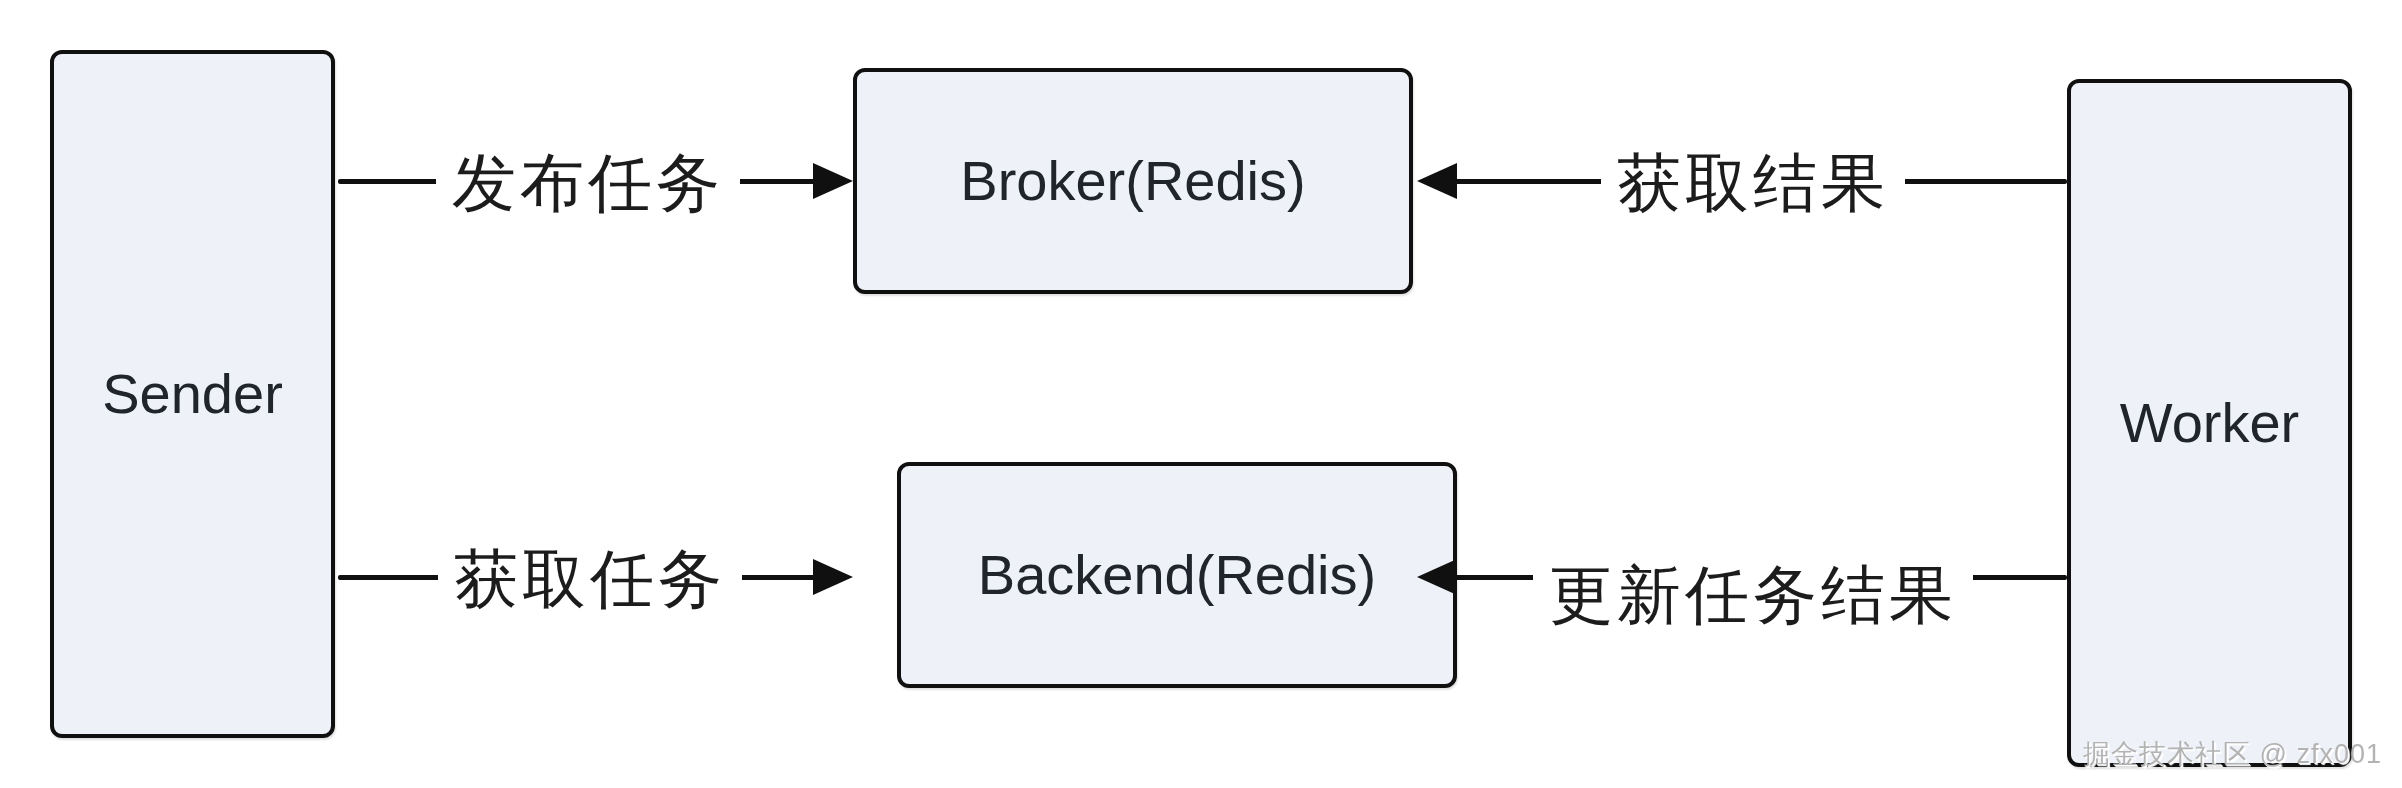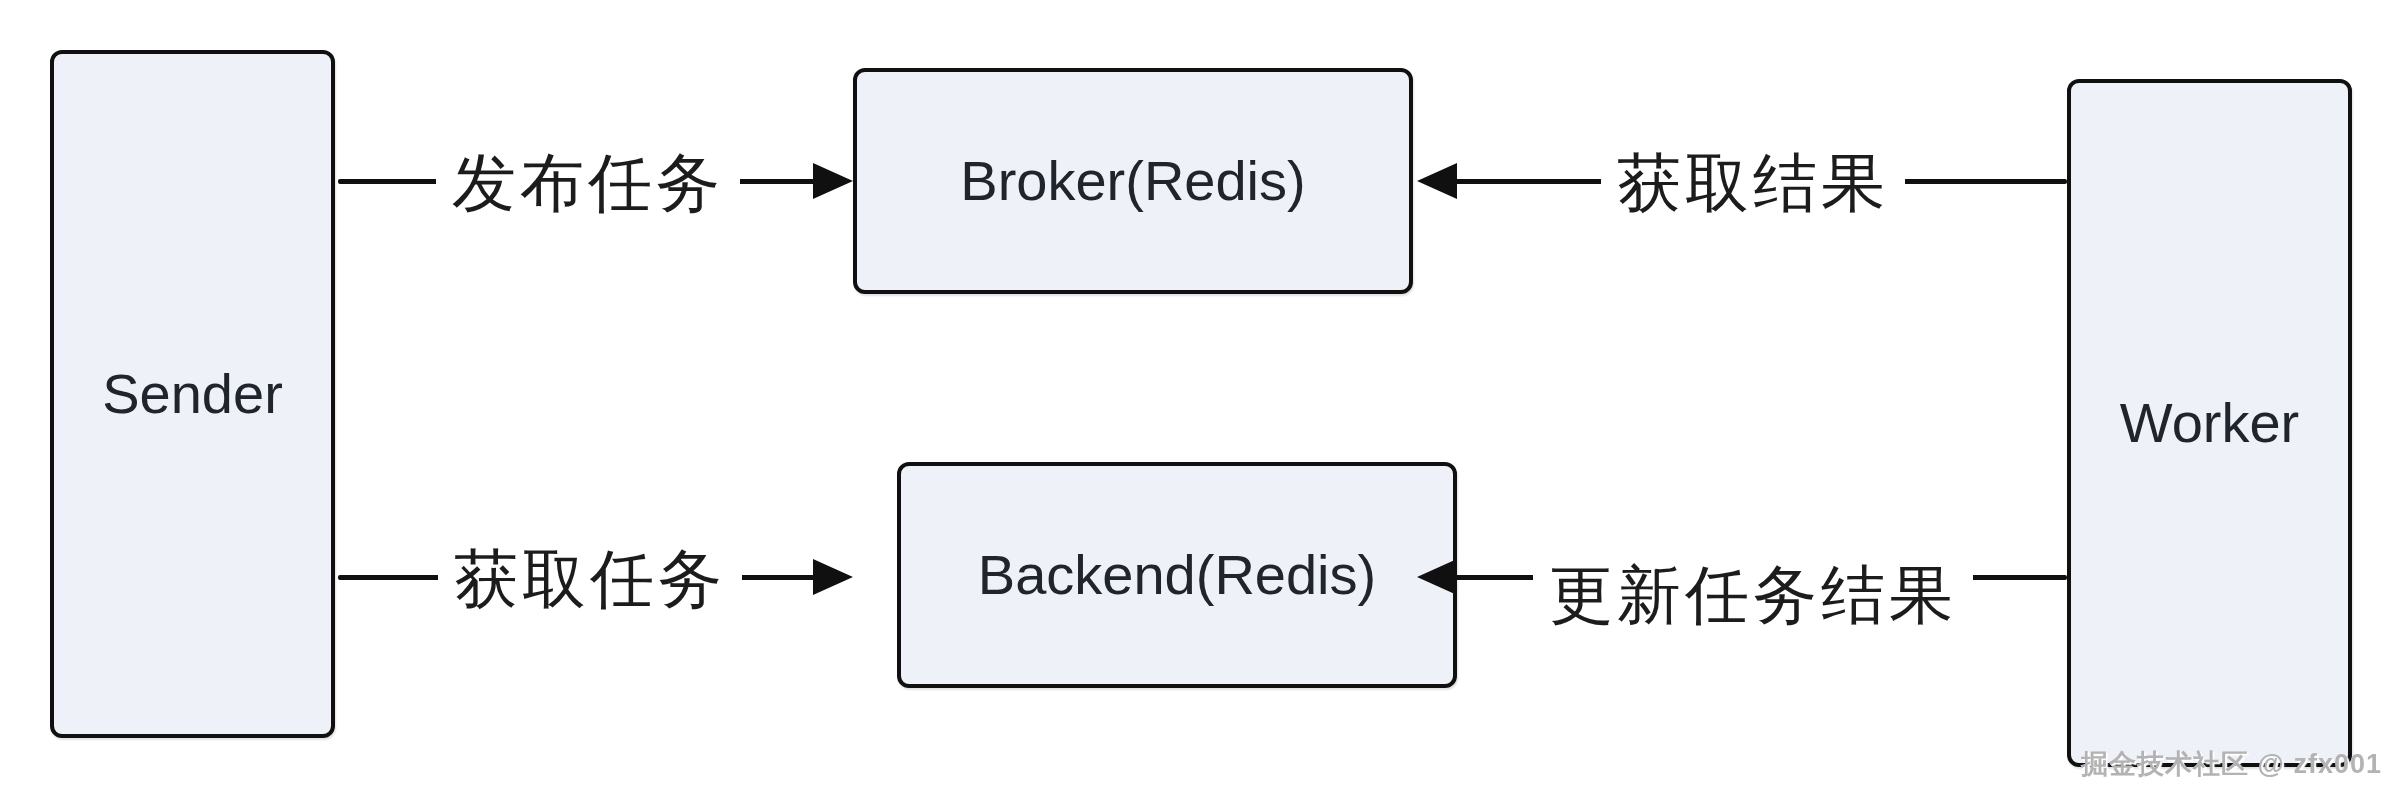--- a/index.html
+++ b/index.html
@@ -75,27 +75,26 @@
     white-space:nowrap;
     line-height:1.1;
   }
   .label-a{left:588px;top:183px;}
   .label-b{left:1753px;top:183px;}
   .label-c{left:590px;top:579px;}
   .label-d{left:1753px;top:595px;}
 
   .watermark{
     position:absolute;
-    right:20px;bottom:6px;
+    right:20px;bottom:16px;
     font-size:27px;
     color:var(--watermark);
     letter-spacing:1px;
     text-shadow:1px 1px 0 #ffffff,2px 2px 1px #ffffff;
     white-space:nowrap;
-    font-weight:bold;
   }
 </style>
 </head>
 <body>
 
 <div class="canvas">
 
   <div class="node node-sender">
     <span>Sender</span>
   </div>

